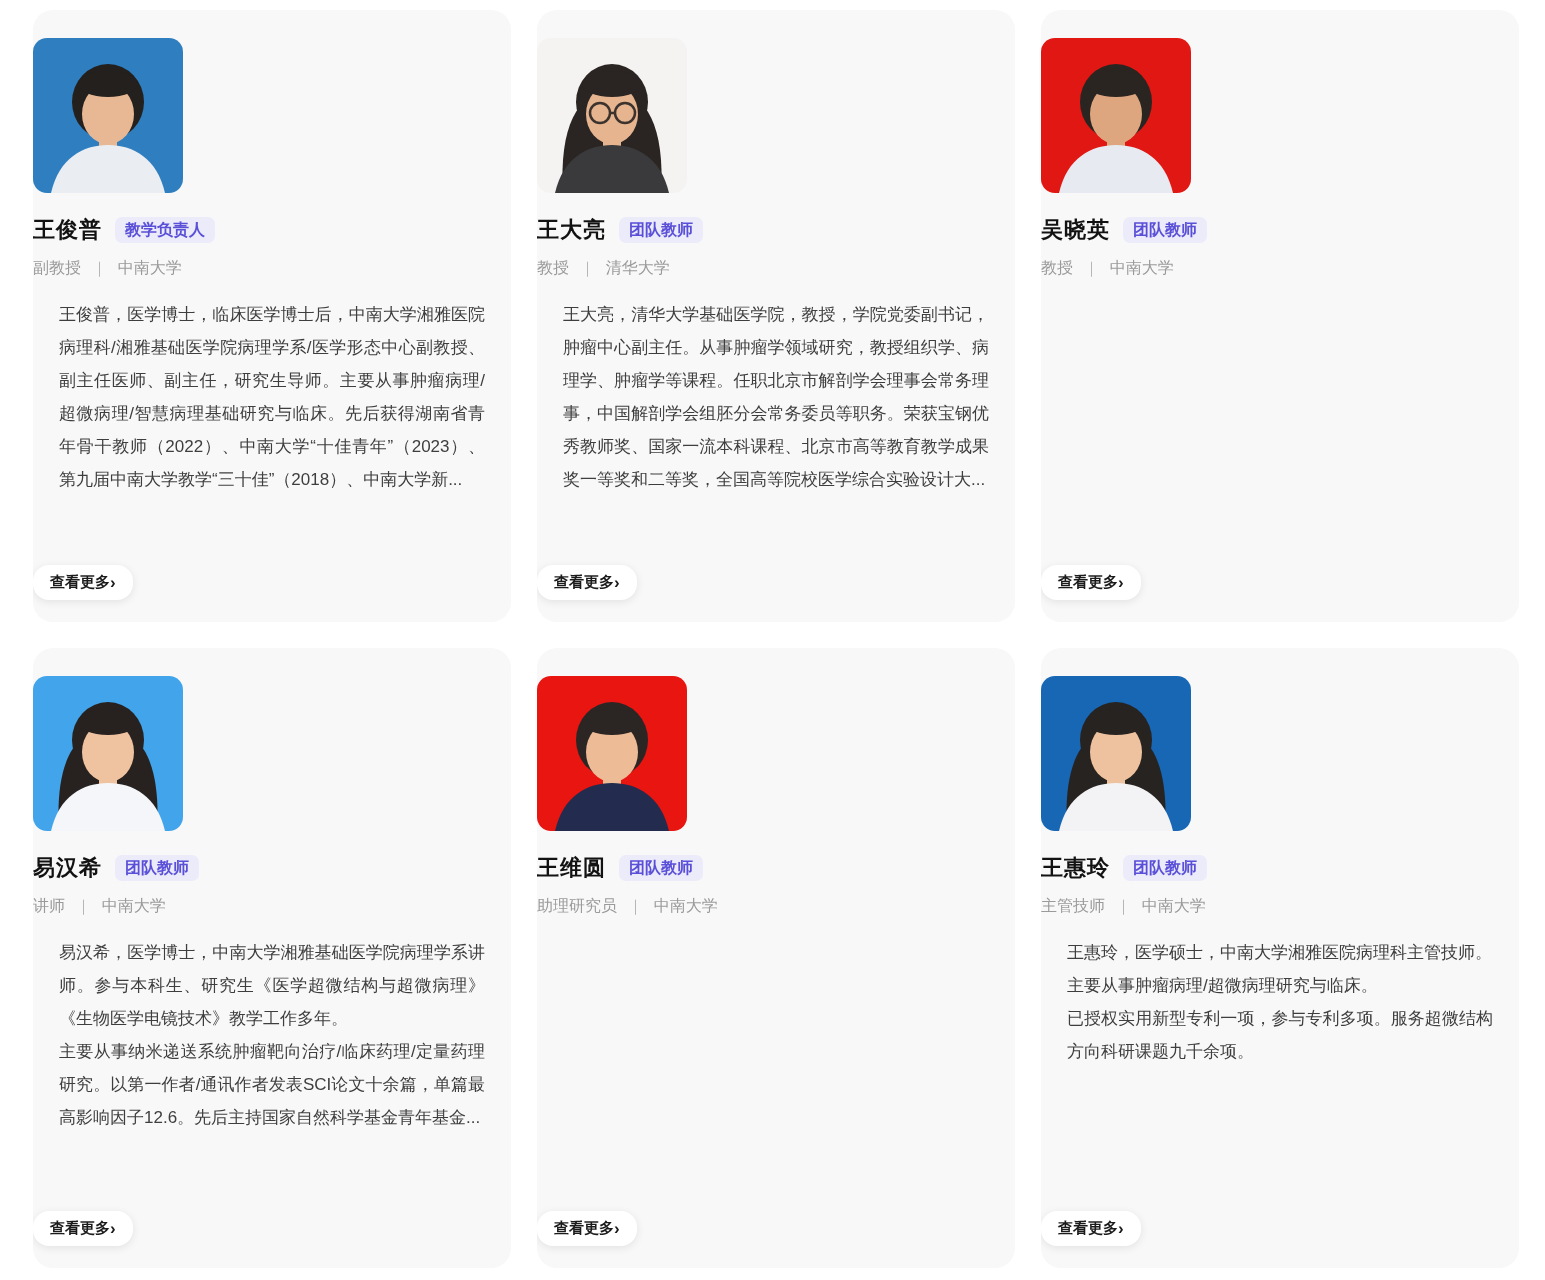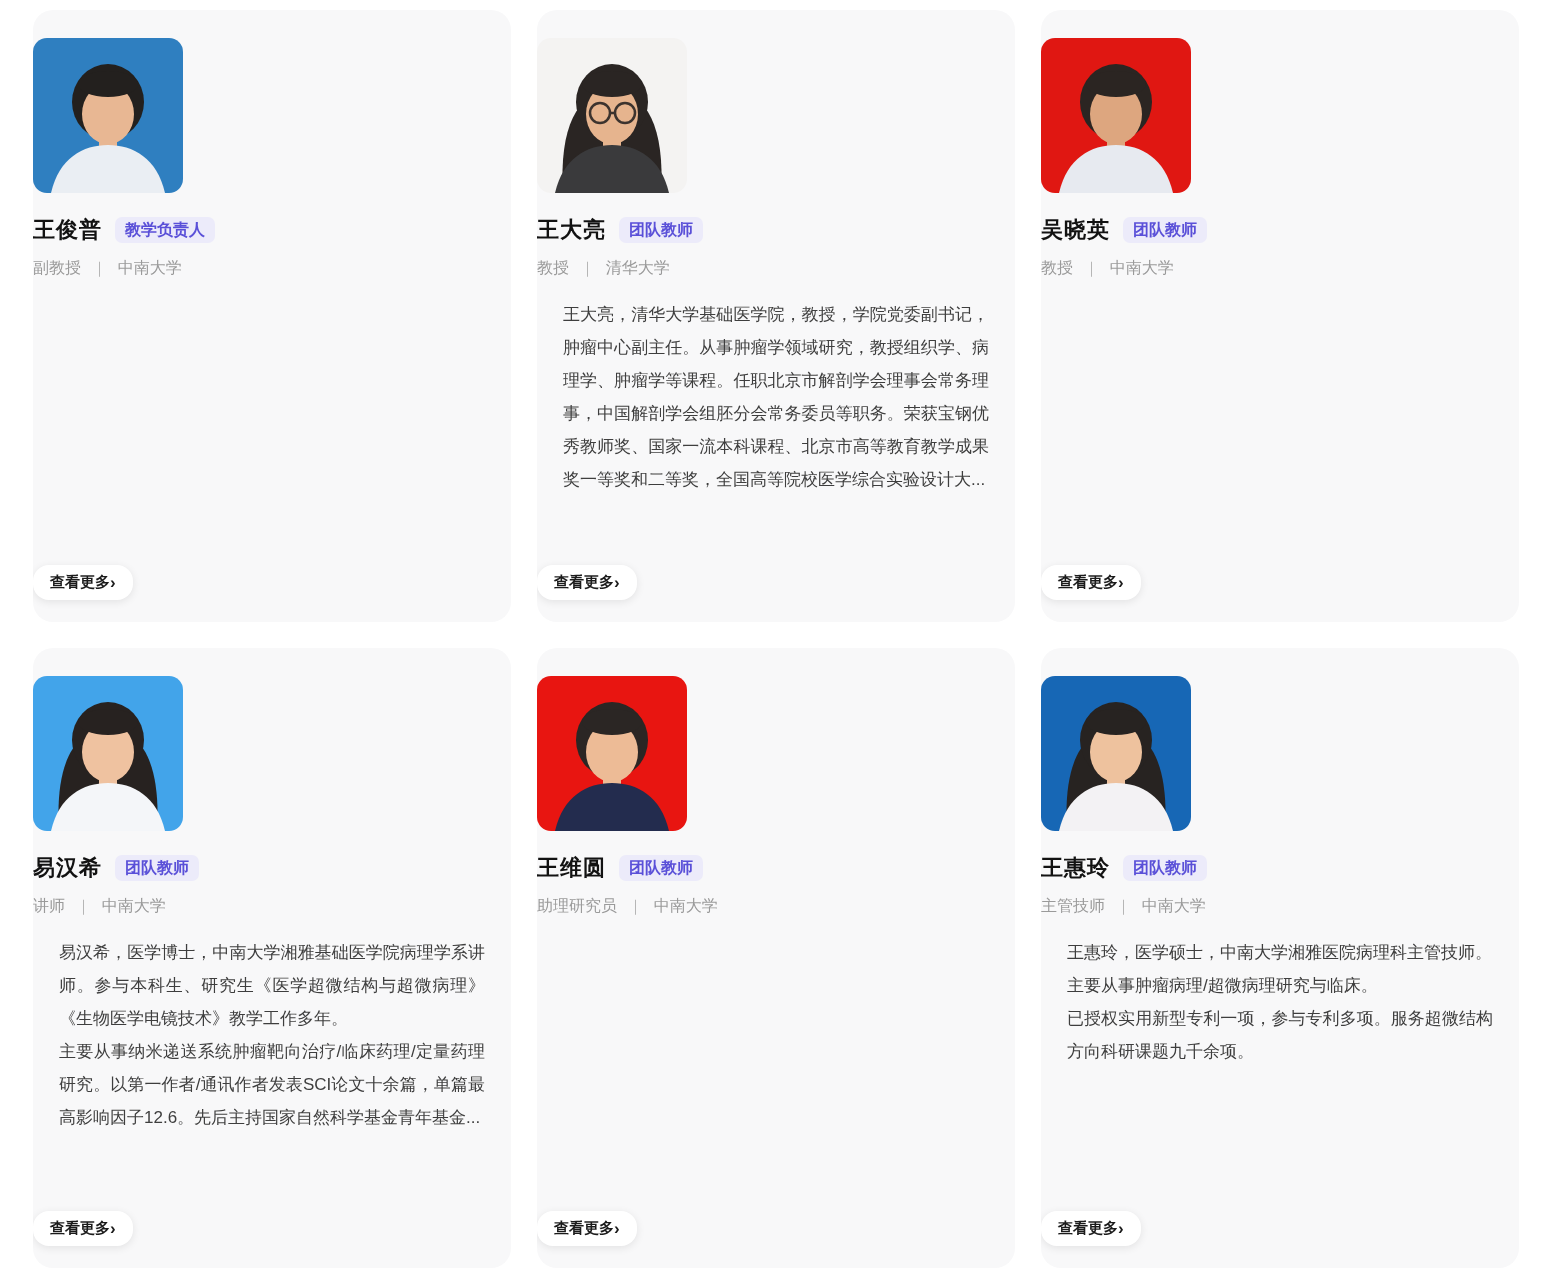--- a/index.html
+++ b/index.html
@@ -112,20 +112,21 @@
     </svg>
     <div class="name-row">
       <h3 class="name">王俊普</h3>
       <span class="badge">教学负责人</span>
     </div>
     <div class="subtitle">
       <span>副教授</span>
       <span class="sep">｜</span>
       <span>中南大学</span>
     </div>
+    <p class="desc">王俊普，医学博士，临床医学博士后，中南大学湘雅医院病理科/湘雅基础医学院病理学系/医学形态中心副教授、副主任医师、副主任，研究生导师。主要从事肿瘤病理/超微病理/智慧病理基础研究与临床。先后获得湖南省青年骨干教师（2022）、中南大学“十佳青年”（2023）、第九届中南大学教学“三十佳”（2018）、中南大学新...</p>
     <button class="more">
       <span>查看更多</span>
       <span class="chev">›</span>
     </button>
   </article>
 
   <article class="card">
     <svg class="avatar" viewBox="0 0 150 155">
       <rect x="0" y="0" width="150" height="155" fill="#f4f3f2"></rect>
       <path d="M26,155 C22,90 40,53 75,53 C110,53 128,90 124,155 Z" fill="#2a2523"></path>

